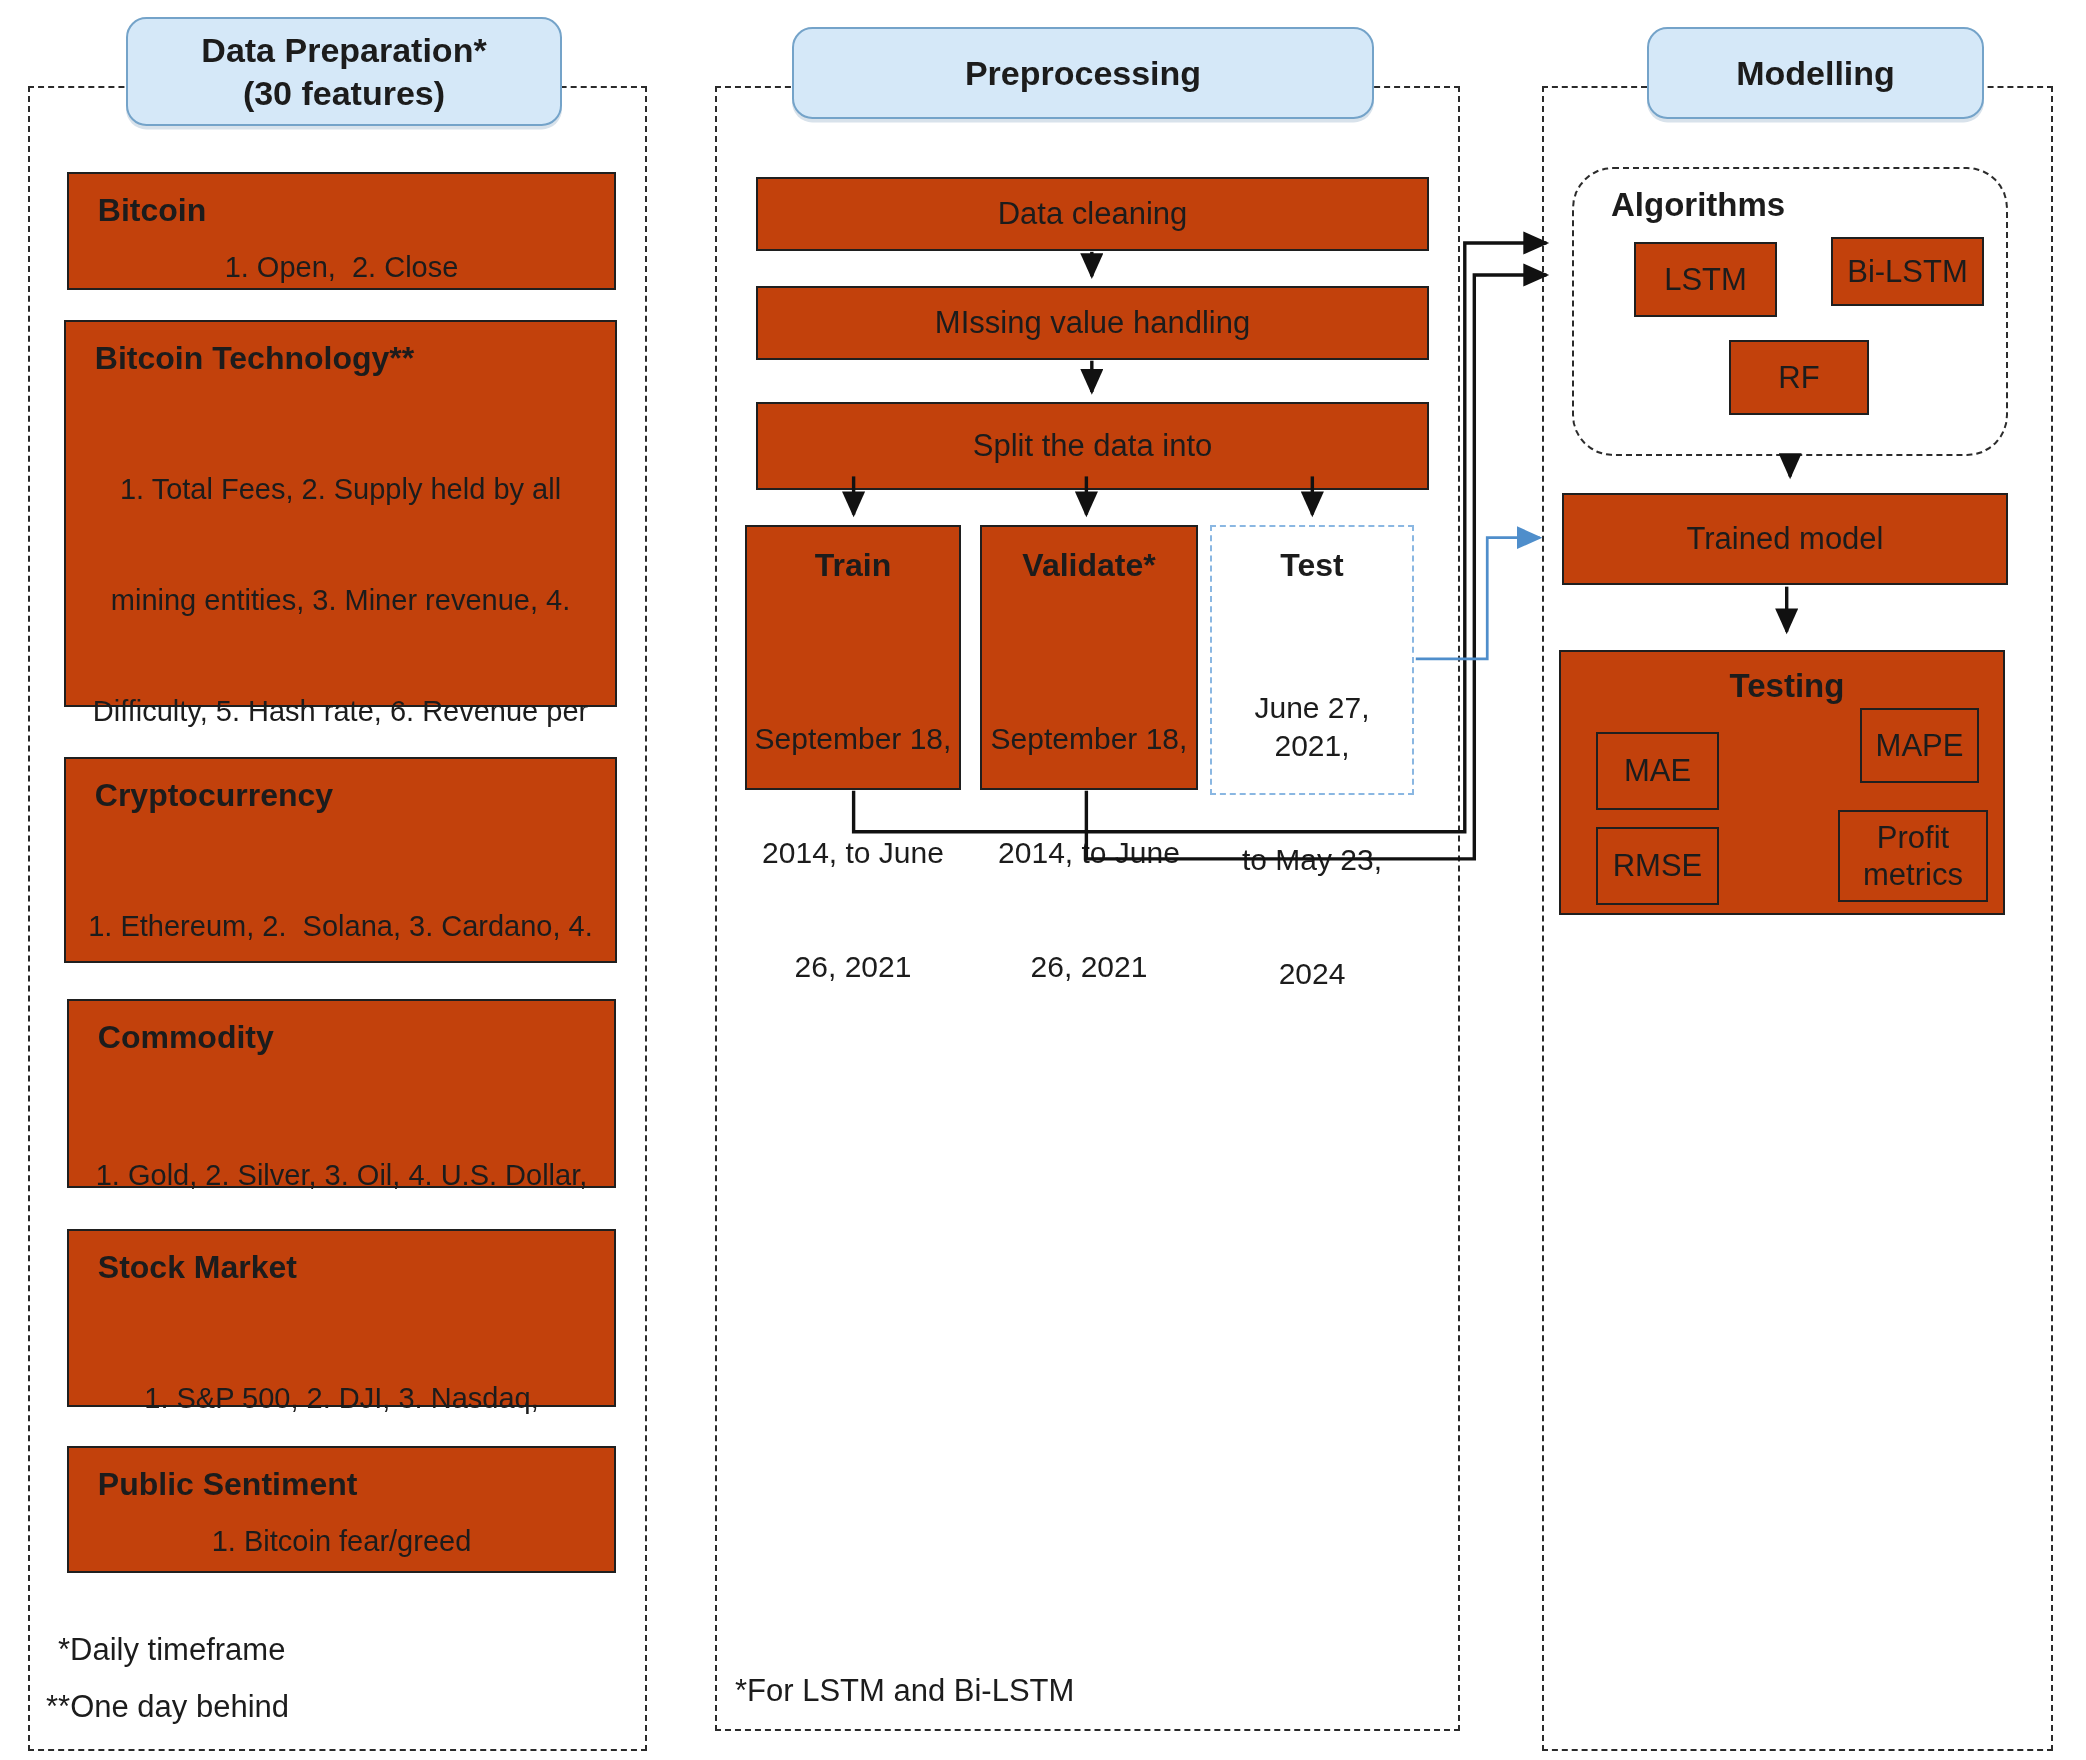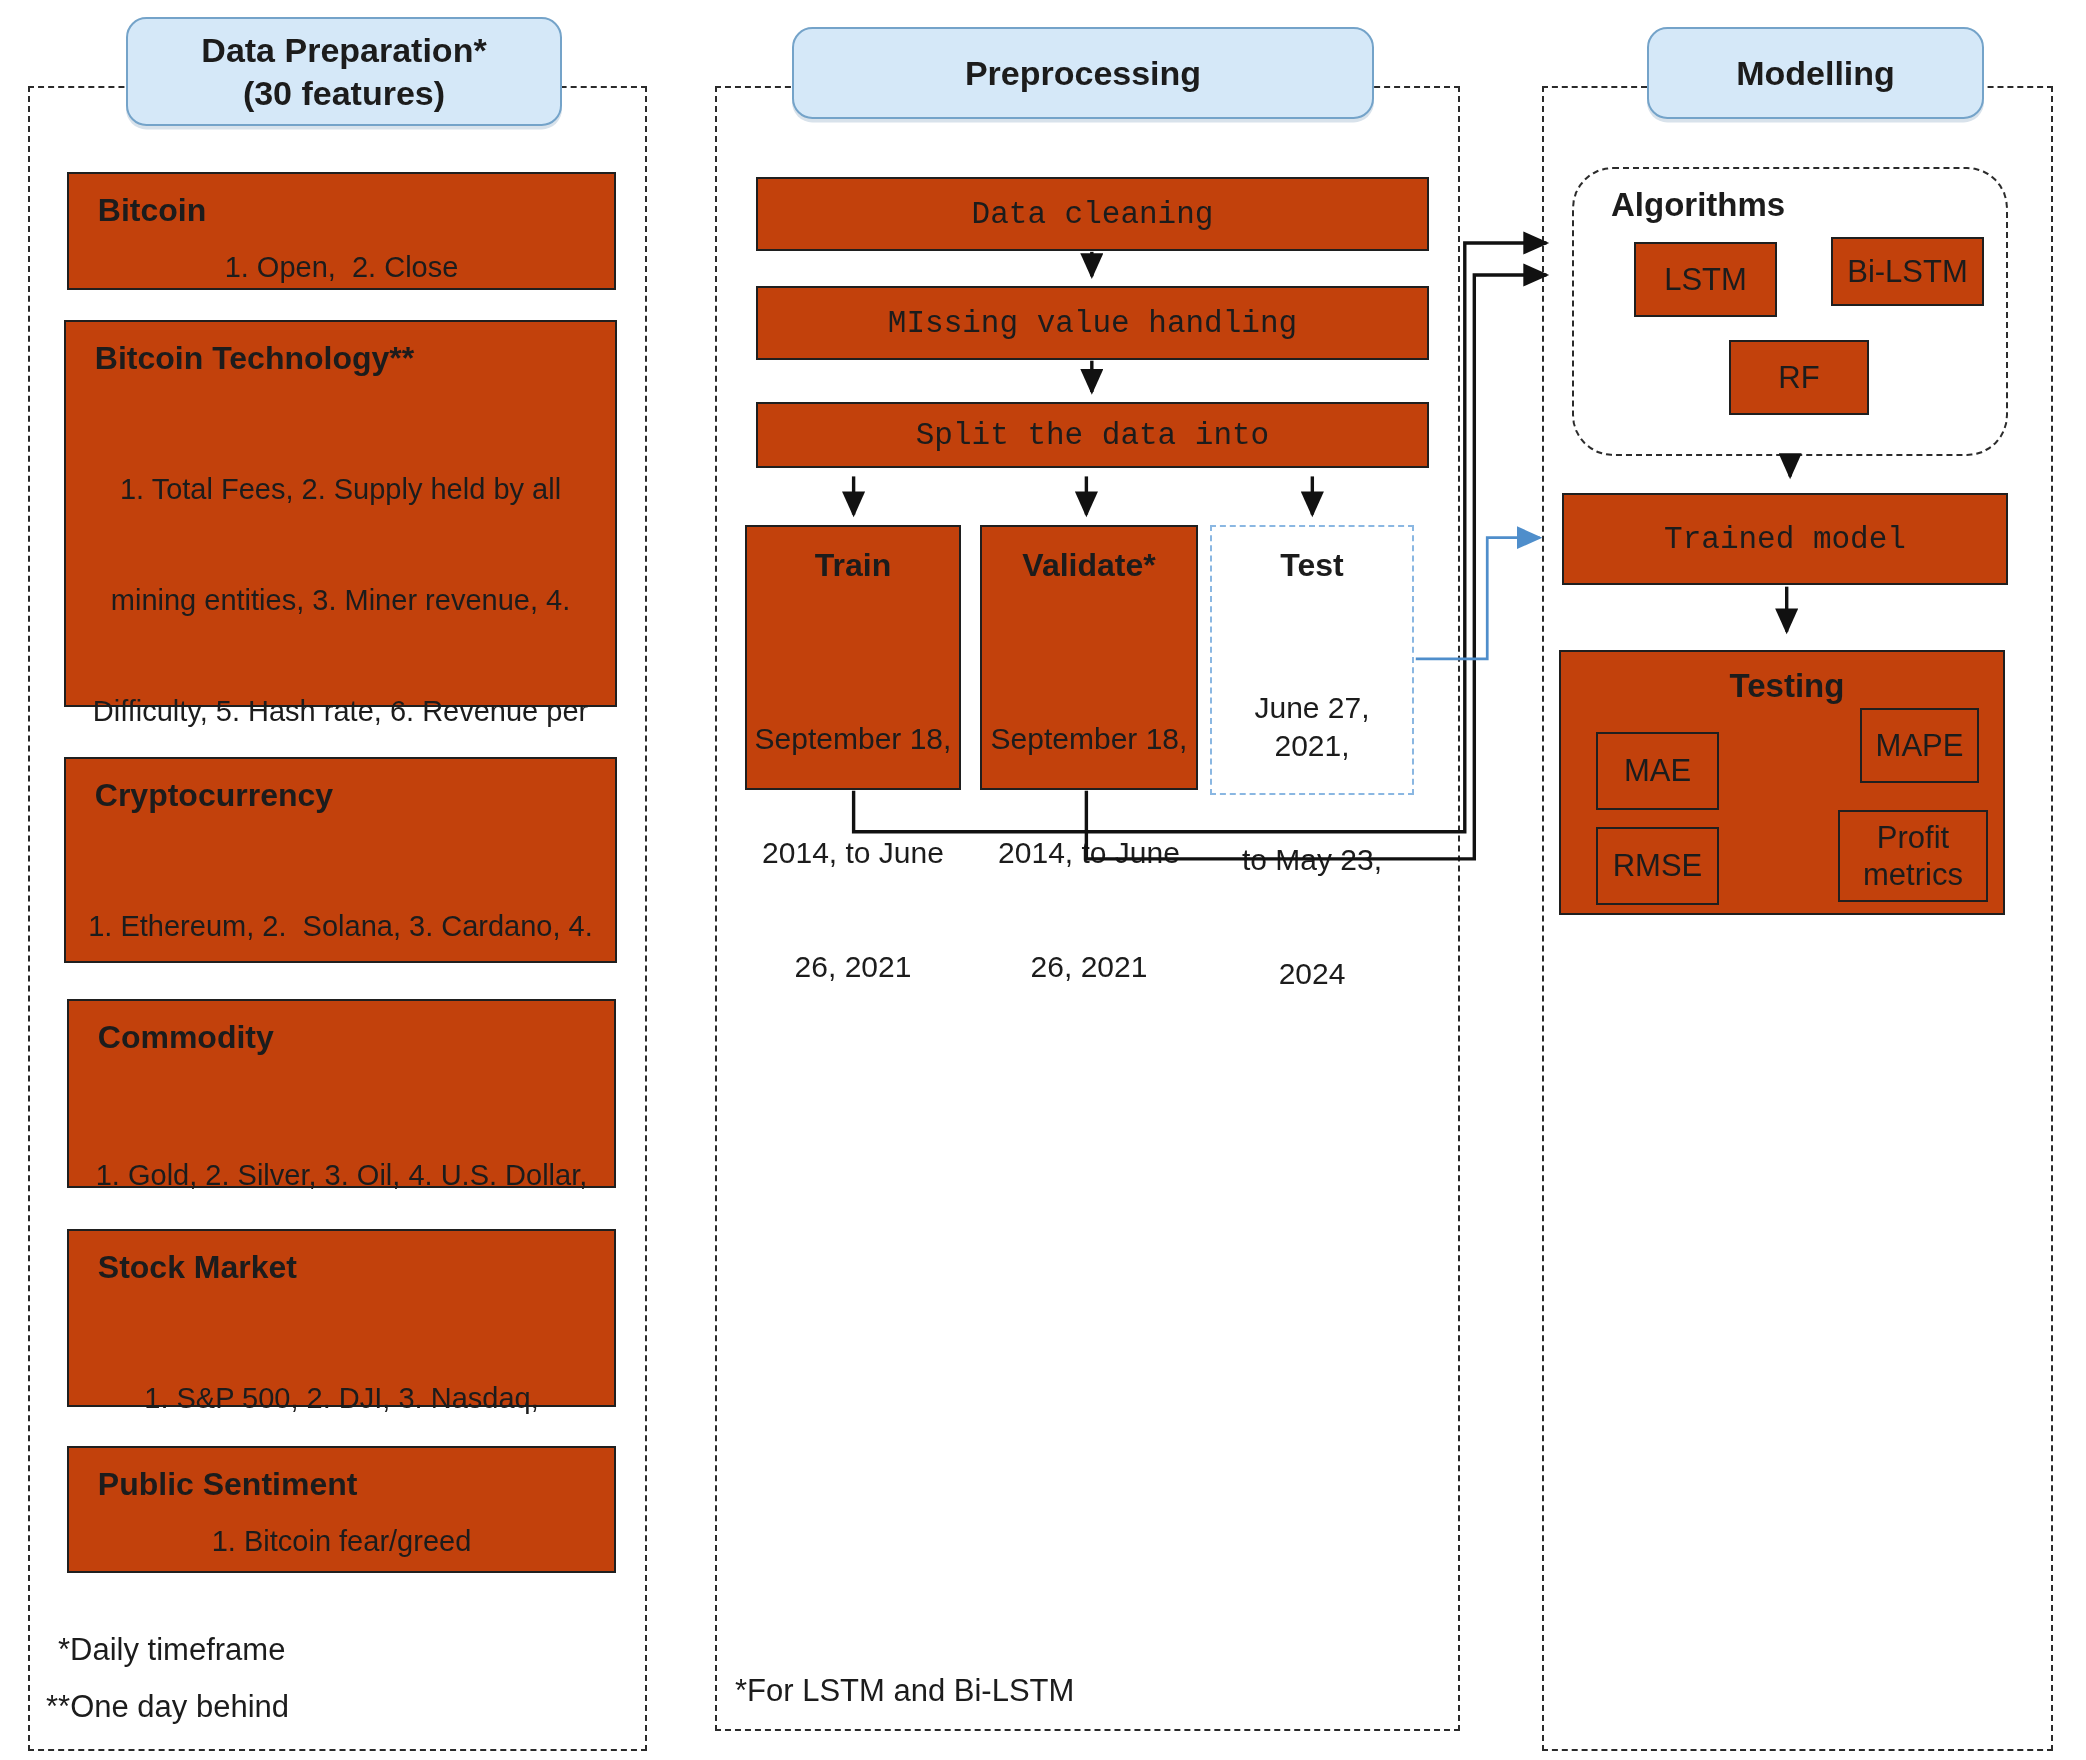--- a/index.html
+++ b/index.html
@@ -17,21 +17,21 @@
     font-weight:bold;font-size:34px;line-height:1.25;z-index:5;
     box-shadow:0 3.4px 0 rgba(100,140,175,.25);text-align:center;
   }
   
   .box{border:2.7px solid #1f1f1f;background:#c2410c;}
   .feature-box{padding:17.7px 6.8px 12.3px 6.8px;}
   .feature-box .bt{font-weight:bold;font-size:32px;padding-left:22px;margin-bottom:20.4px;}
   .feature-box .bc{font-size:29px;line-height:37px;text-align:center;white-space:pre-wrap;}
   .feature-box .bc.spread div{margin-top:6.8px;}
   .feature-box .bc.spread div + div{margin-top:24.5px;}
-  .proc{display:flex;align-items:center;justify-content:center;font-size:31px;font-family:Liberation Mono, monospace;}
+  .proc{display:flex;align-items:center;justify-content:center;font-size:31px;}
   .split-box{padding:20.4px 4.1px;text-align:center;}
   .split-box .st{font-weight:bold;font-size:32px;}
   .split-box .sd{font-size:30px;line-height:38px;margin-top:60px;white-space:pre-wrap;}
   .split-box.test{border:2px dashed #8ab7e2;}
   .split-box.test .sd{margin-top:29px;}
   .algo-frame{border:2px dashed #2b2b2b;border-radius:41px;}
   .algo-label{font-weight:bold;font-size:33px;}
   .chip{display:flex;align-items:center;justify-content:center;font-size:31px;text-align:center;line-height:1.2;}
   .test-frame-label{font-weight:bold;font-size:33px;text-align:center;margin-left:10px;}
   .fnote{font-size:31px;white-space:pre-wrap;}
@@ -108,21 +108,21 @@
 
   <div class="abs fnote" style="left:58px;top:1632px;">*Daily timeframe</div>
   <div class="abs fnote" style="left:46px;top:1689px;">**One day behind</div>
 
   <div class="abs box proc" style="left:756px;top:177px;width:673px;height:74px;">
     <span>Data cleaning</span>
   </div>
   <div class="abs box proc" style="left:756px;top:286px;width:673px;height:74px;">
     <span>MIssing value handling</span>
   </div>
-  <div class="abs box proc" style="left:756px;top:402px;width:673px;height:66px;">
+  <div class="abs box proc" style="left:756px;top:402px;width:673px;height:88px;">
     <span>Split the data into</span>
   </div>
 
   <div class="abs box split-box" style="left:745px;top:525px;width:216px;height:265px;">
     <div class="st">Train</div>
     <div class="sd">
       <div>September 18,</div>
       <div>2014, to June</div>
       <div>26, 2021</div>
     </div>

